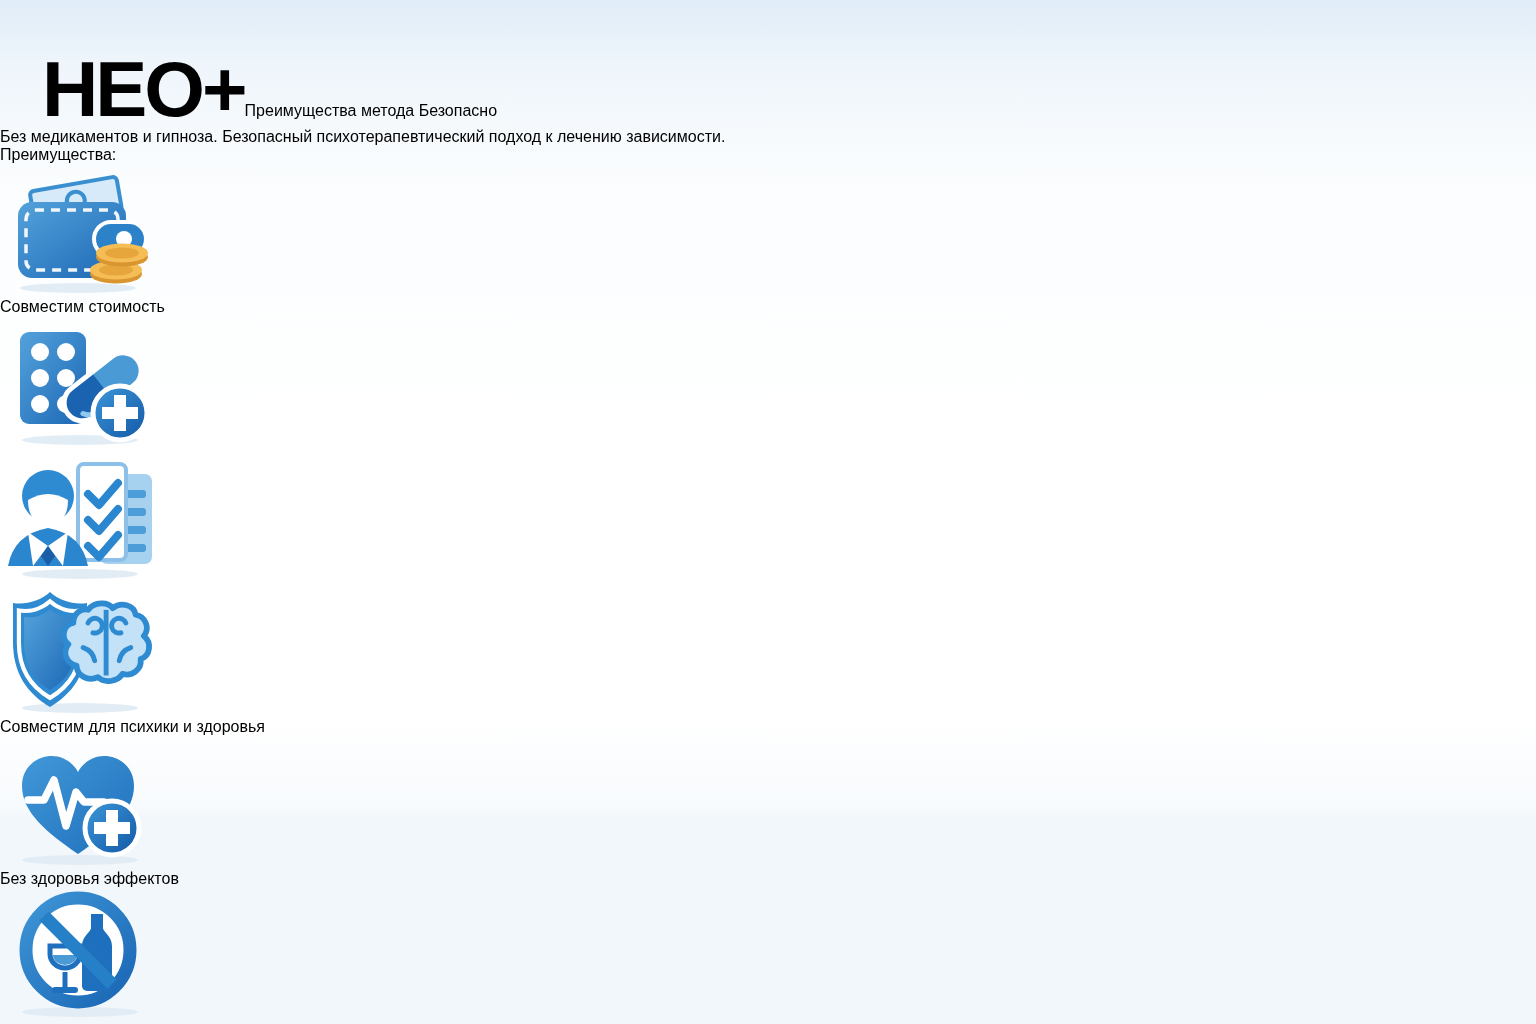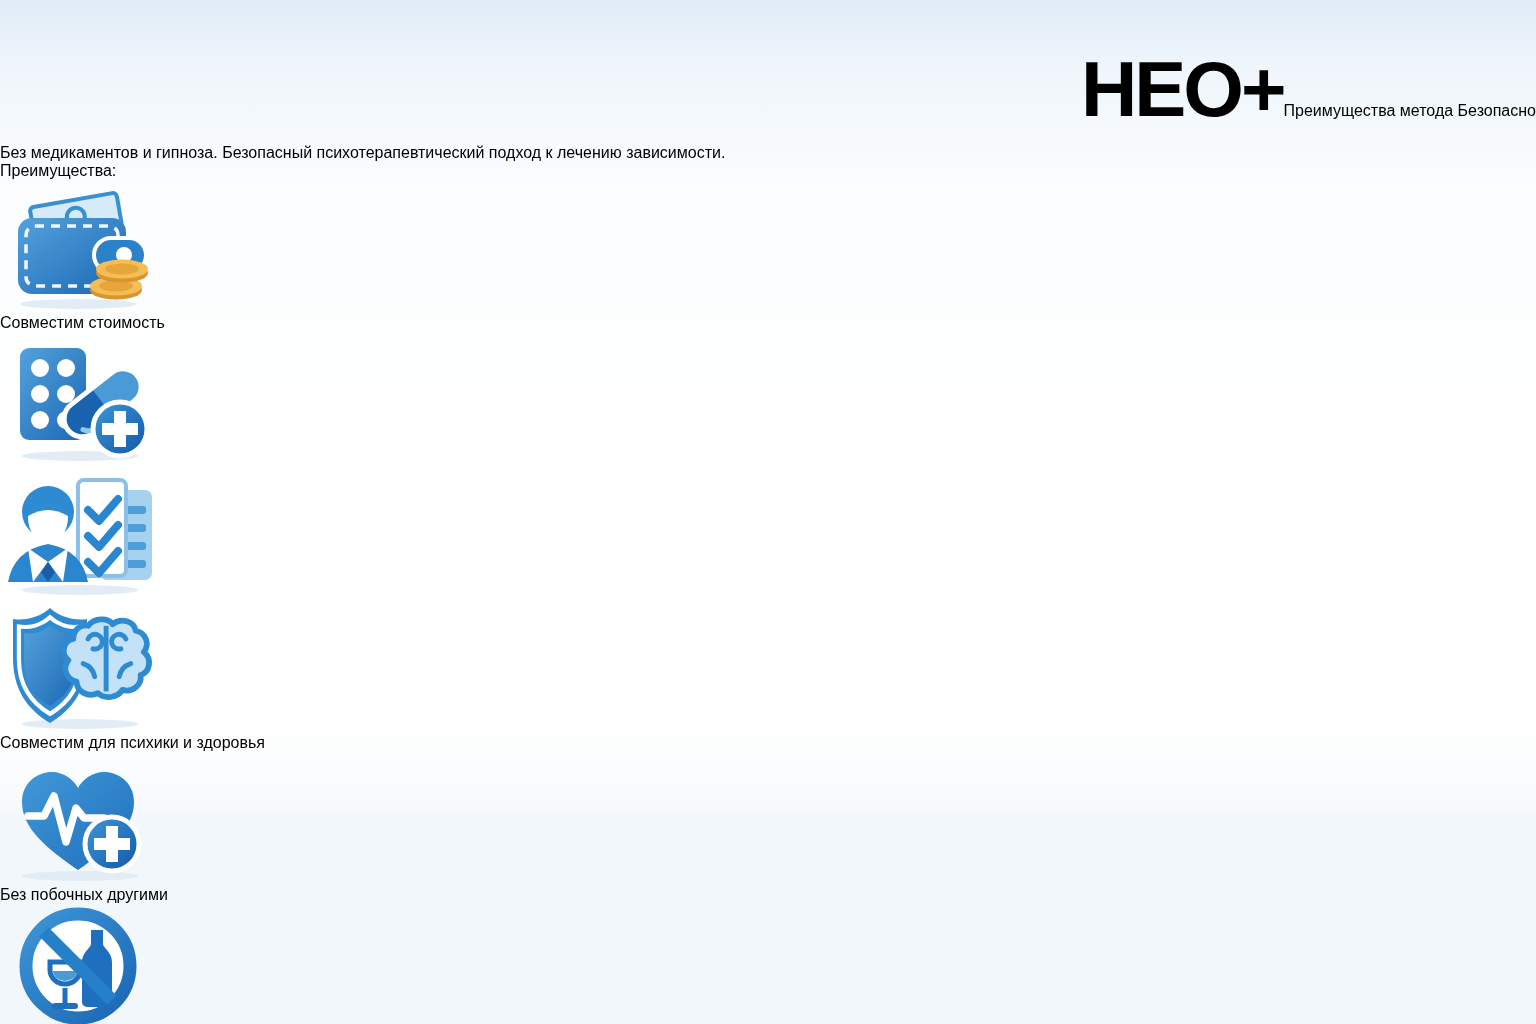--- a/index.html
+++ b/index.html
@@ -2,21 +2,21 @@
 <html><head>
 <meta charset="utf-8">
 <style>
   * { margin:0; padding:0; box-sizing:border-box; }
   html,body { width:1536px; height:1024px; overflow:hidden; }
   body {
     font-family:"Liberation Sans","DejaVu Sans",sans-serif;
     background:linear-gradient(180deg,#e0ecf8 0%,#eef5fb 6%,#fbfdfe 18%,#ffffff 45%,#ffffff 70%,#f7fafd 79%,#f2f7fb 80%);
     display:flex; flex-direction:column;
   }
-  .header { display:flex; align-items:baseline; margin:50px 0 16px 42px;justify-content:flex-end; }
+  .header { display:flex; align-items:baseline; margin:50px 0 0 42px; }
   .logo {
     font-size:78px; font-weight:800; letter-spacing:-3px; line-height:1;
     background:linear-gradient(135deg,#14365f 0%,#1b5background:linear-gradient(135deg,#14365f,#2f87cb);
     background:linear-gradient(130deg,#16395f 5%,#1d5d9f 45%,#2f87cb 80%);
     -webkit-background-clip:text; background-clip:text; color:transparent;
   }
   .logo .plus {
     background:linear-gradient(135deg,#2e95dc 20%,#64bbec 85%);
     -webkit-background-clip:text; background-clip:text; color:transparent;
   }
@@ -191,21 +191,21 @@
         <ellipse cx="80" cy="124" rx="58" ry="5" fill="#e2ecf5"></ellipse>
         <path d="M78 118 C46 96 22 76 22 50 C22 30 38 20 52 20 C64 20 74 28 78 36 C82 28 92 20 104 20 C118 20 134 30 134 50 C134 76 110 96 78 118 Z" fill="url(#gHeart)"></path>
         <polyline points="28,64 44,64 54,44 66,90 76,56 84,66 104,66" stroke="#ffffff" stroke-width="7.5" fill="none" stroke-linecap="round" stroke-linejoin="round"></polyline>
         <circle cx="112" cy="92" r="27" fill="url(#gPlus)" stroke="#ffffff" stroke-width="5"></circle>
         <rect x="94" y="86" width="36" height="12" fill="#ffffff"></rect>
         <rect x="106" y="74" width="12" height="36" fill="#ffffff"></rect>
       </svg>
     </div>
     <div class="label-row">
       <span class="bullet"></span>
-      <span class="label">Без побочных другими</span>
+      <span class="label">Без здоровья эффектов</span>
     </div>
   </div>
 
   <div class="cell">
     <div class="icon-wrap">
       <svg width="160" height="130" viewBox="0 0 160 130">
         <ellipse cx="80" cy="124" rx="58" ry="5" fill="#e2ecf5"></ellipse>
         <circle cx="78" cy="62" r="52" fill="#ffffff" stroke="url(#gBan)" stroke-width="13"></circle>
         <path d="M50 58 h30 v8 a15 14 0 0 1 -30 0 z" fill="#ffffff" stroke="#1e6fbd" stroke-width="5"></path>
         <path d="M53 67 h24 a12 10 0 0 1 -24 0 z" fill="#4a9ad6"></path>

